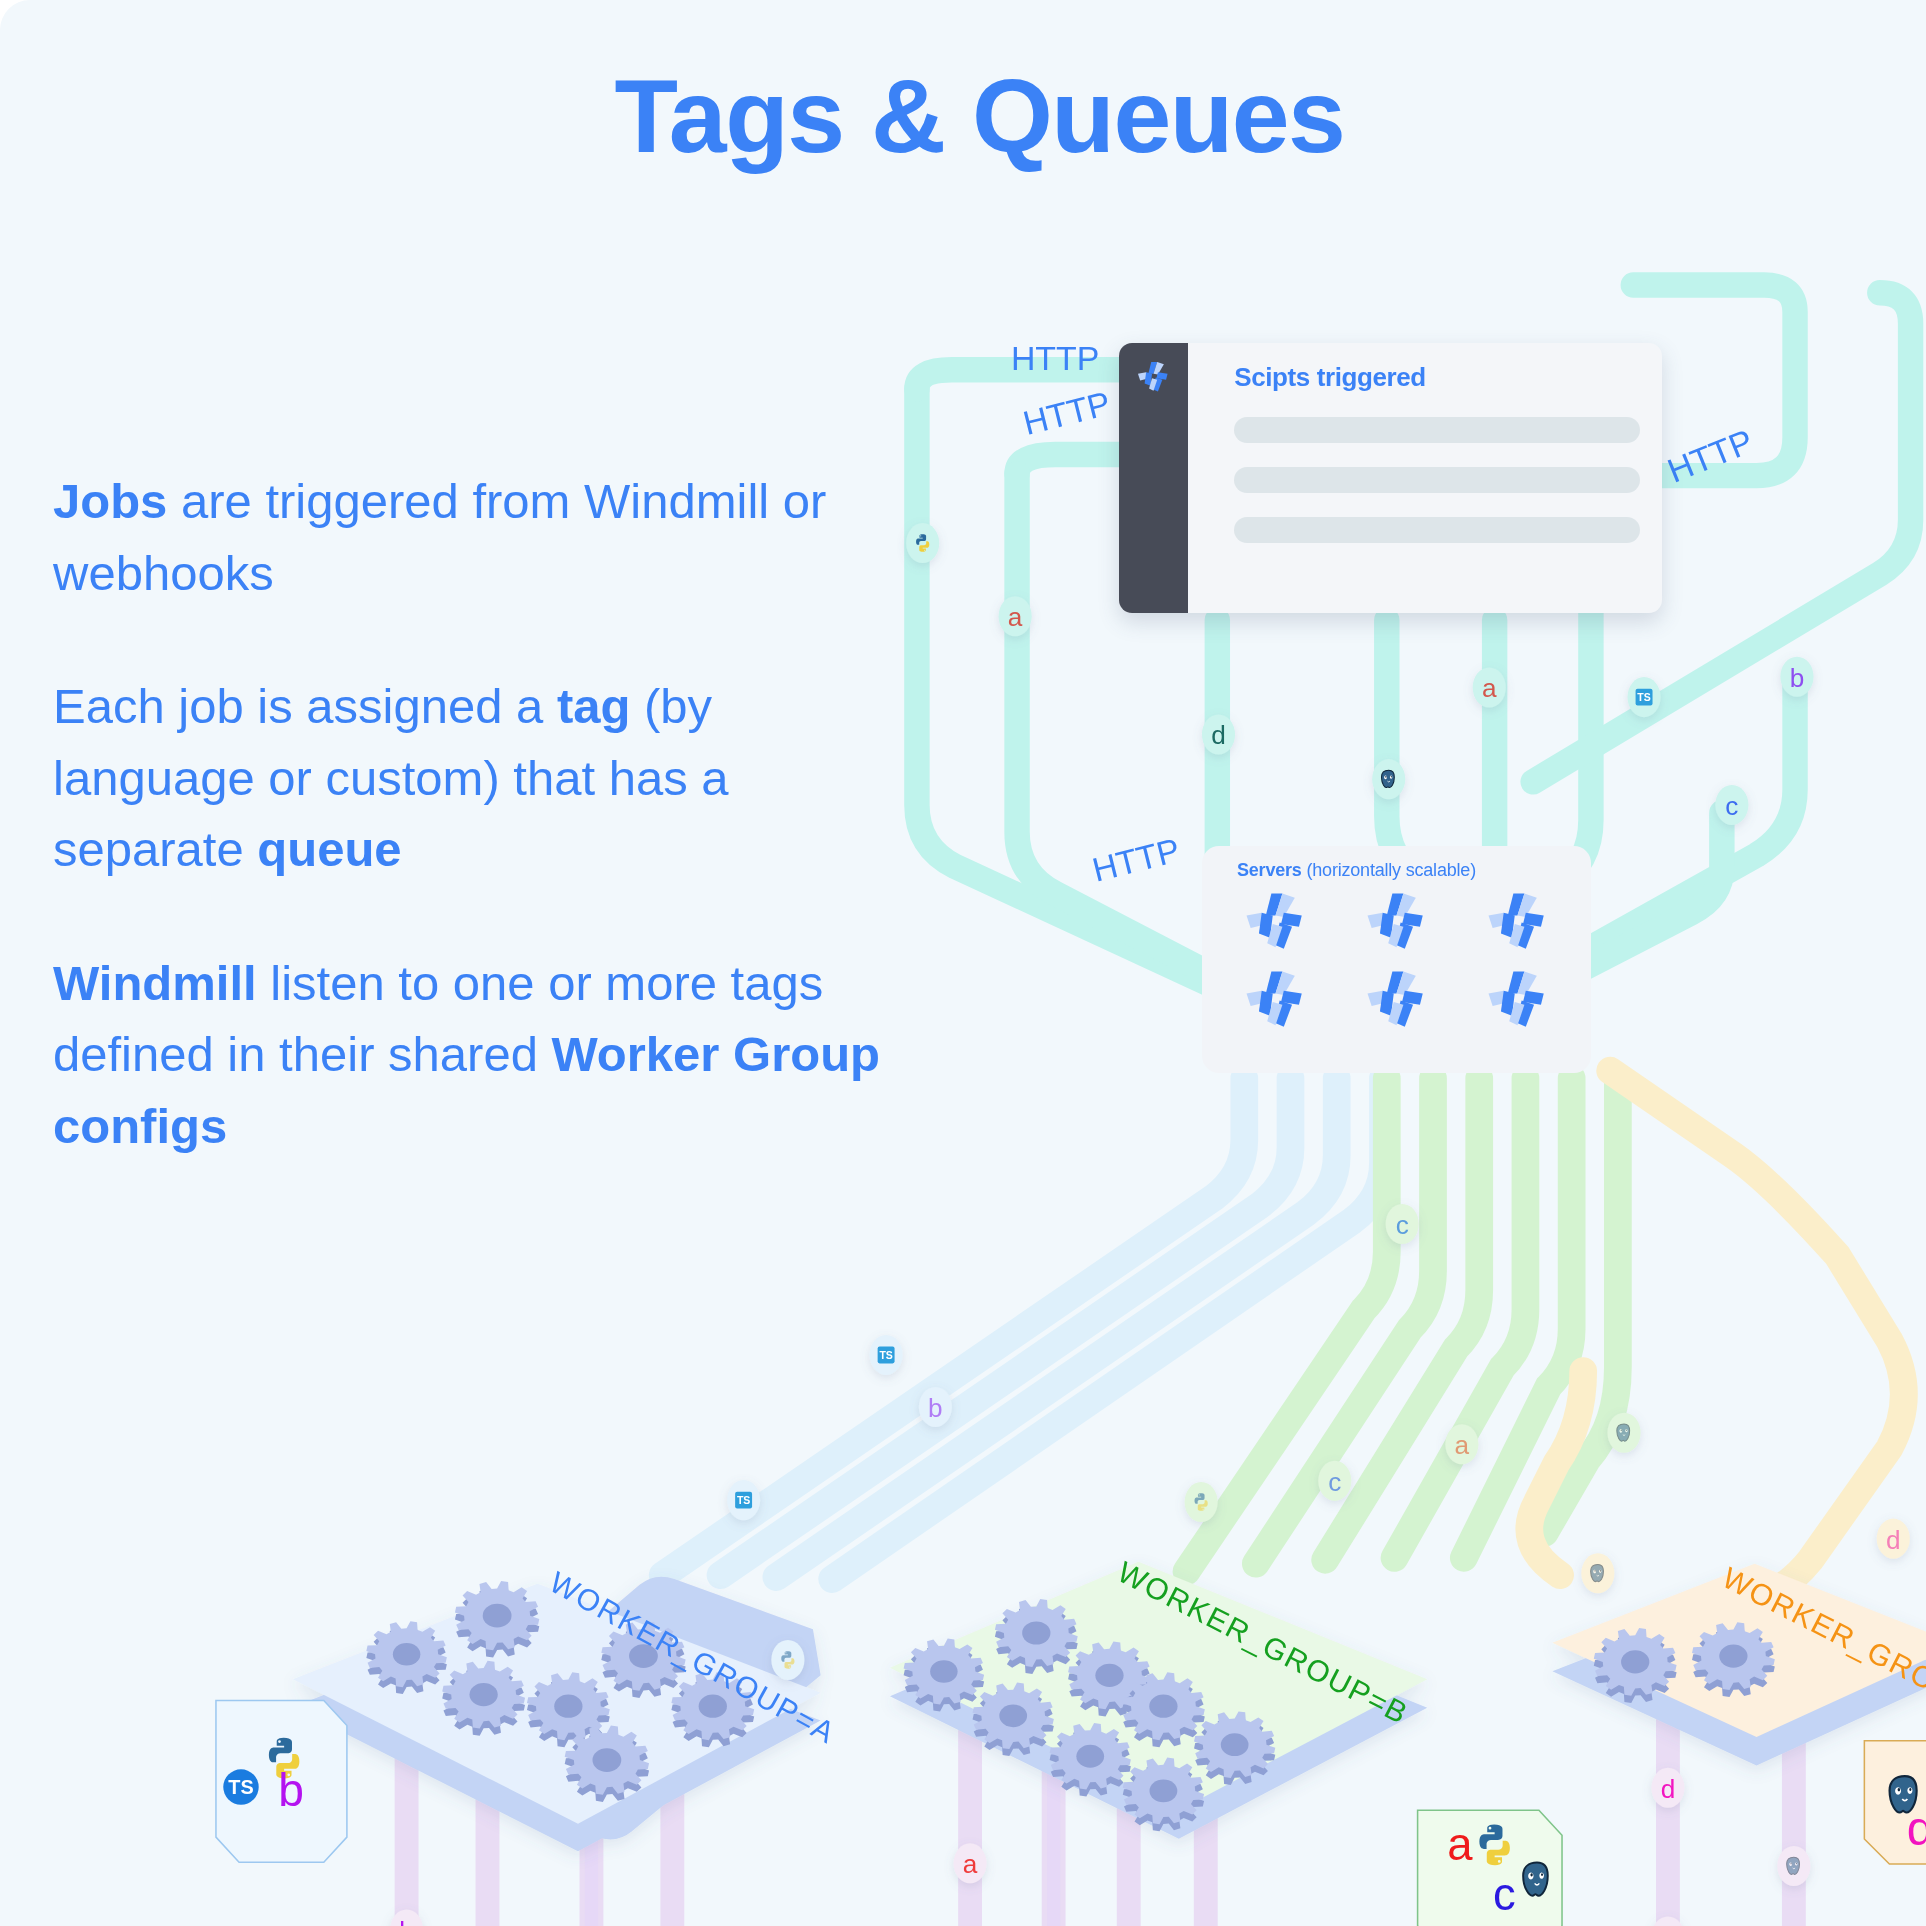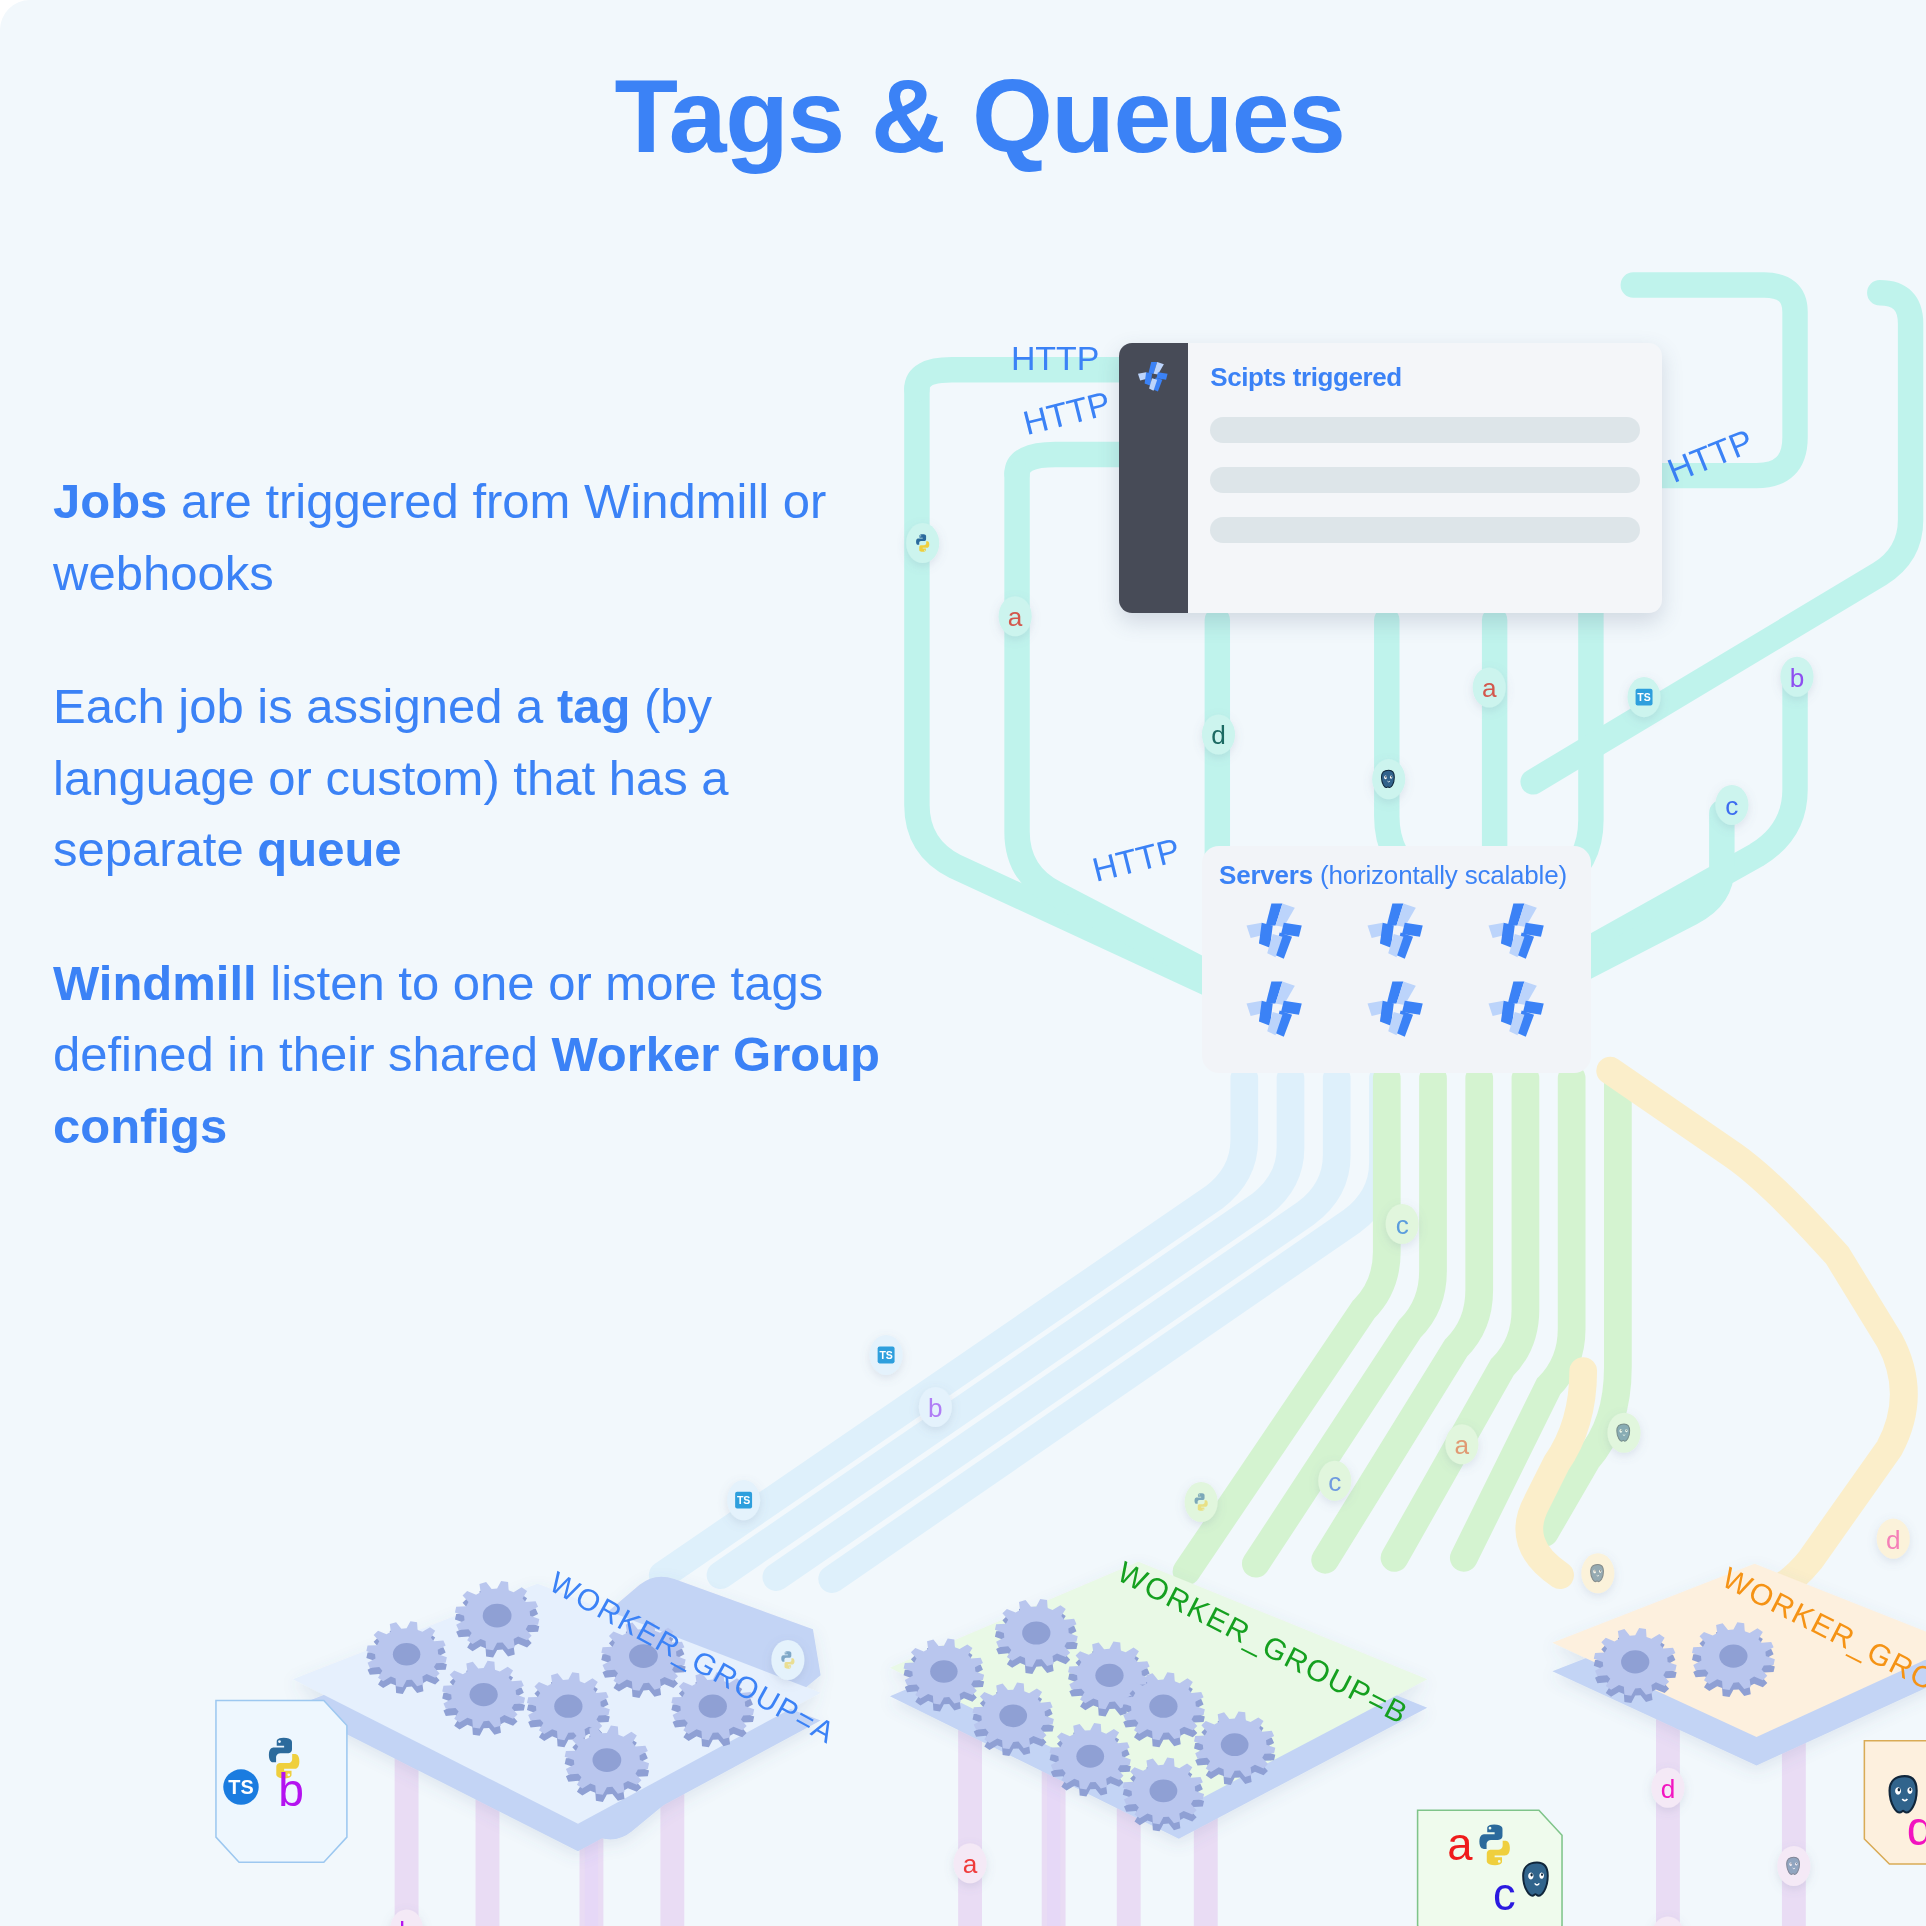--- a/index.html
+++ b/index.html
@@ -57,20 +57,21 @@
     border-radius: 13px;
     background: #f4f6f9;
     box-shadow: 0 8.5px 21px rgba(60,80,110,0.18);
     overflow: hidden;
   }
   
   #scripts-card {
     left: 1119px; top: 343px;
     width: 543px; height: 270px;
     display: flex;
+    gap: 24px;
   }
   #scripts-card .rail {
     width: 69px;
     background: #474b57;
     flex: 0 0 69px;
     display: flex;
     justify-content: center;
     padding-top: 16px;
   }
   #scripts-card .body {
@@ -92,24 +93,25 @@
   
   #servers-box {
     left: 1202px; top: 846px;
     width: 389px; height: 227px;
     background: #f2f4f8;
     border-radius: 17px;
     box-shadow: none;
     padding: 14px 17px 0 17px;
   }
   #servers-box .srv-title {
-    font-size: 26px;
+    font-size: 18px;
     color: #3b82f6;
     letter-spacing: -0.2px;
     margin-bottom: 3.9px;
+    margin-left: 18px;
   }
   #servers-box .srv-title b { font-weight: 700; }
   #servers-box .grid {
     display: grid;
     grid-template-columns: repeat(3, 1fr);
     grid-template-rows: repeat(2, 1fr);
     gap: 1.5px 7px;
     justify-items: center;
     align-items: center;
     height: 154px;

